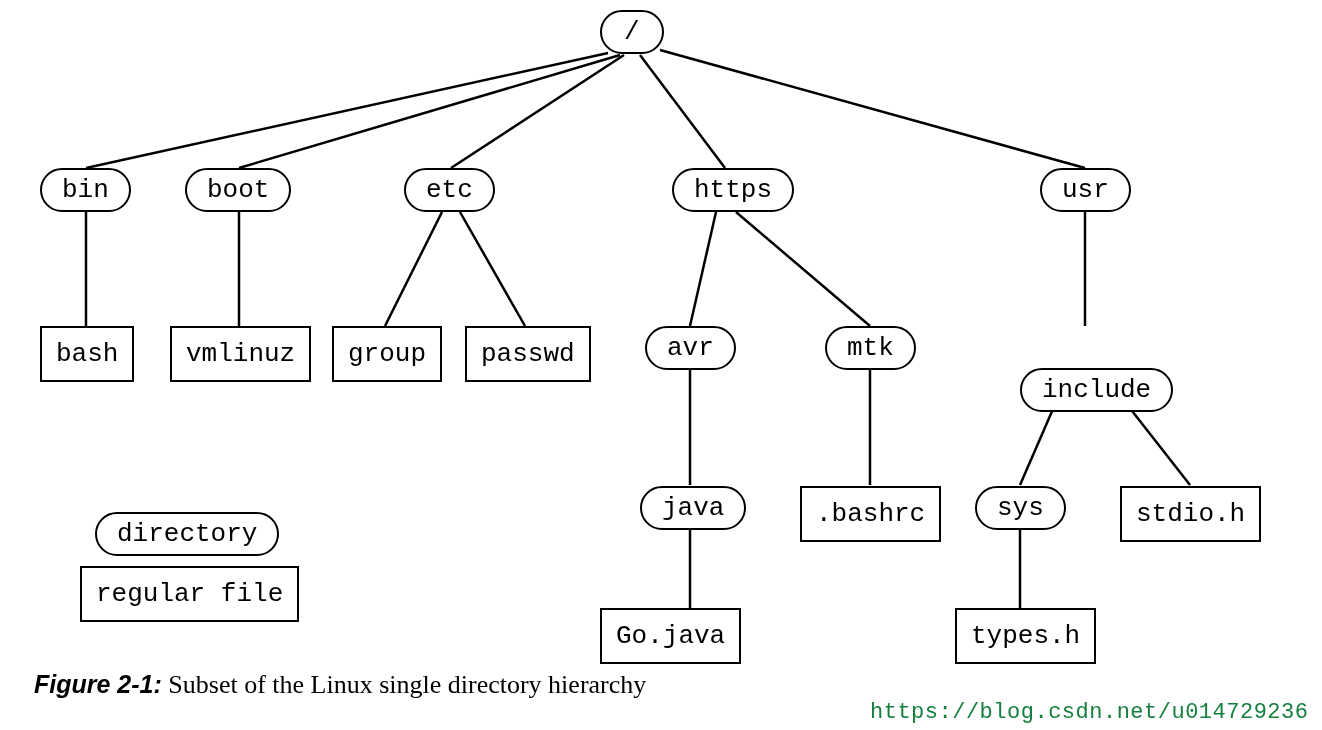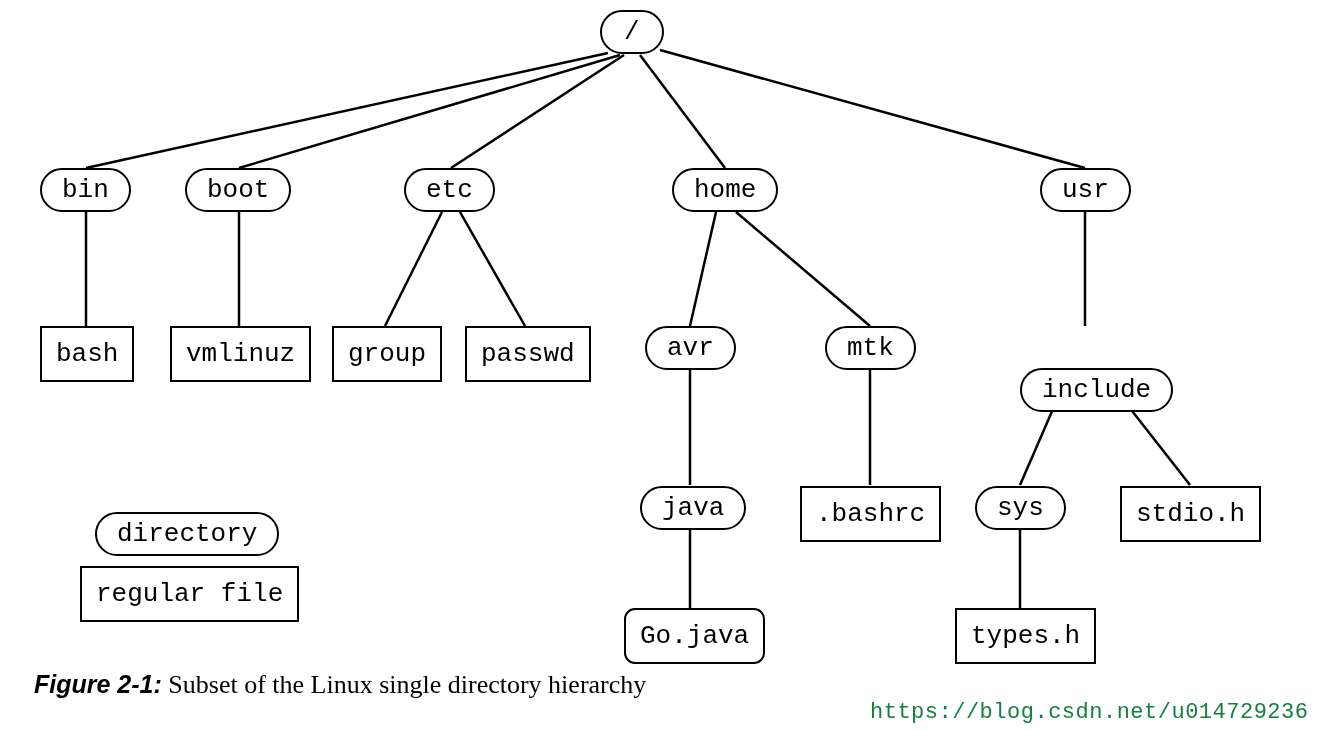--- a/index.html
+++ b/index.html
@@ -86,37 +86,37 @@
     <line x1="690" y1="530" x2="690" y2="608"></line>
     <line x1="1020" y1="530" x2="1020" y2="608"></line>
   </g>
 </svg>
 
 <div class="node dir" style="left:600px; top:10px; padding:0 22px;">/</div>
 
 <div class="node dir" style="left:40px;  top:168px;">bin</div>
 <div class="node dir" style="left:185px; top:168px;">boot</div>
 <div class="node dir" style="left:404px; top:168px;">etc</div>
-<div class="node dir" style="left:672px; top:168px;">home</div>
+<div class="node dir" style="left:672px; top:168px;">https</div>
 <div class="node dir" style="left:1040px; top:168px;">usr</div>
 
 <div class="node file" style="left:40px;  top:326px;">bash</div>
 <div class="node file" style="left:170px; top:326px;">vmlinuz</div>
 <div class="node file" style="left:332px; top:326px;">group</div>
 <div class="node file" style="left:465px; top:326px;">passwd</div>
 <div class="node dir" style="left:645px; top:326px;">avr</div>
 <div class="node dir" style="left:825px; top:326px;">mtk</div>
 <div class="node dir" style="left:1020px; top:326px;margin-top:42px;">include</div>
 
 <div class="node dir" style="left:640px; top:486px;">java</div>
 <div class="node file" style="left:800px; top:486px;">.bashrc</div>
 <div class="node dir" style="left:975px; top:486px;">sys</div>
 <div class="node file" style="left:1120px; top:486px;">stdio.h</div>
 
-<div class="node file" style="left:624px; top:608px;border-radius:11px;">Go.java</div>
+<div class="node file" style="left:600px; top:608px;">Go.java</div>
 <div class="node file" style="left:955px; top:608px;">types.h</div>
 
 <div class="node dir" style="left:95px; top:490px;margin-top:22px;">directory</div>
 <div class="node file" style="left:80px; top:566px;">regular file</div>
 
 <div class="caption" style="left:34px; top:670px;">
   <b>Figure 2-1:</b><span> Subset of the Linux single directory hierarchy</span>
 </div>
 
 <div class="watermark" style="left:870px; top:700px;">https://blog.csdn.net/u014729236</div>

